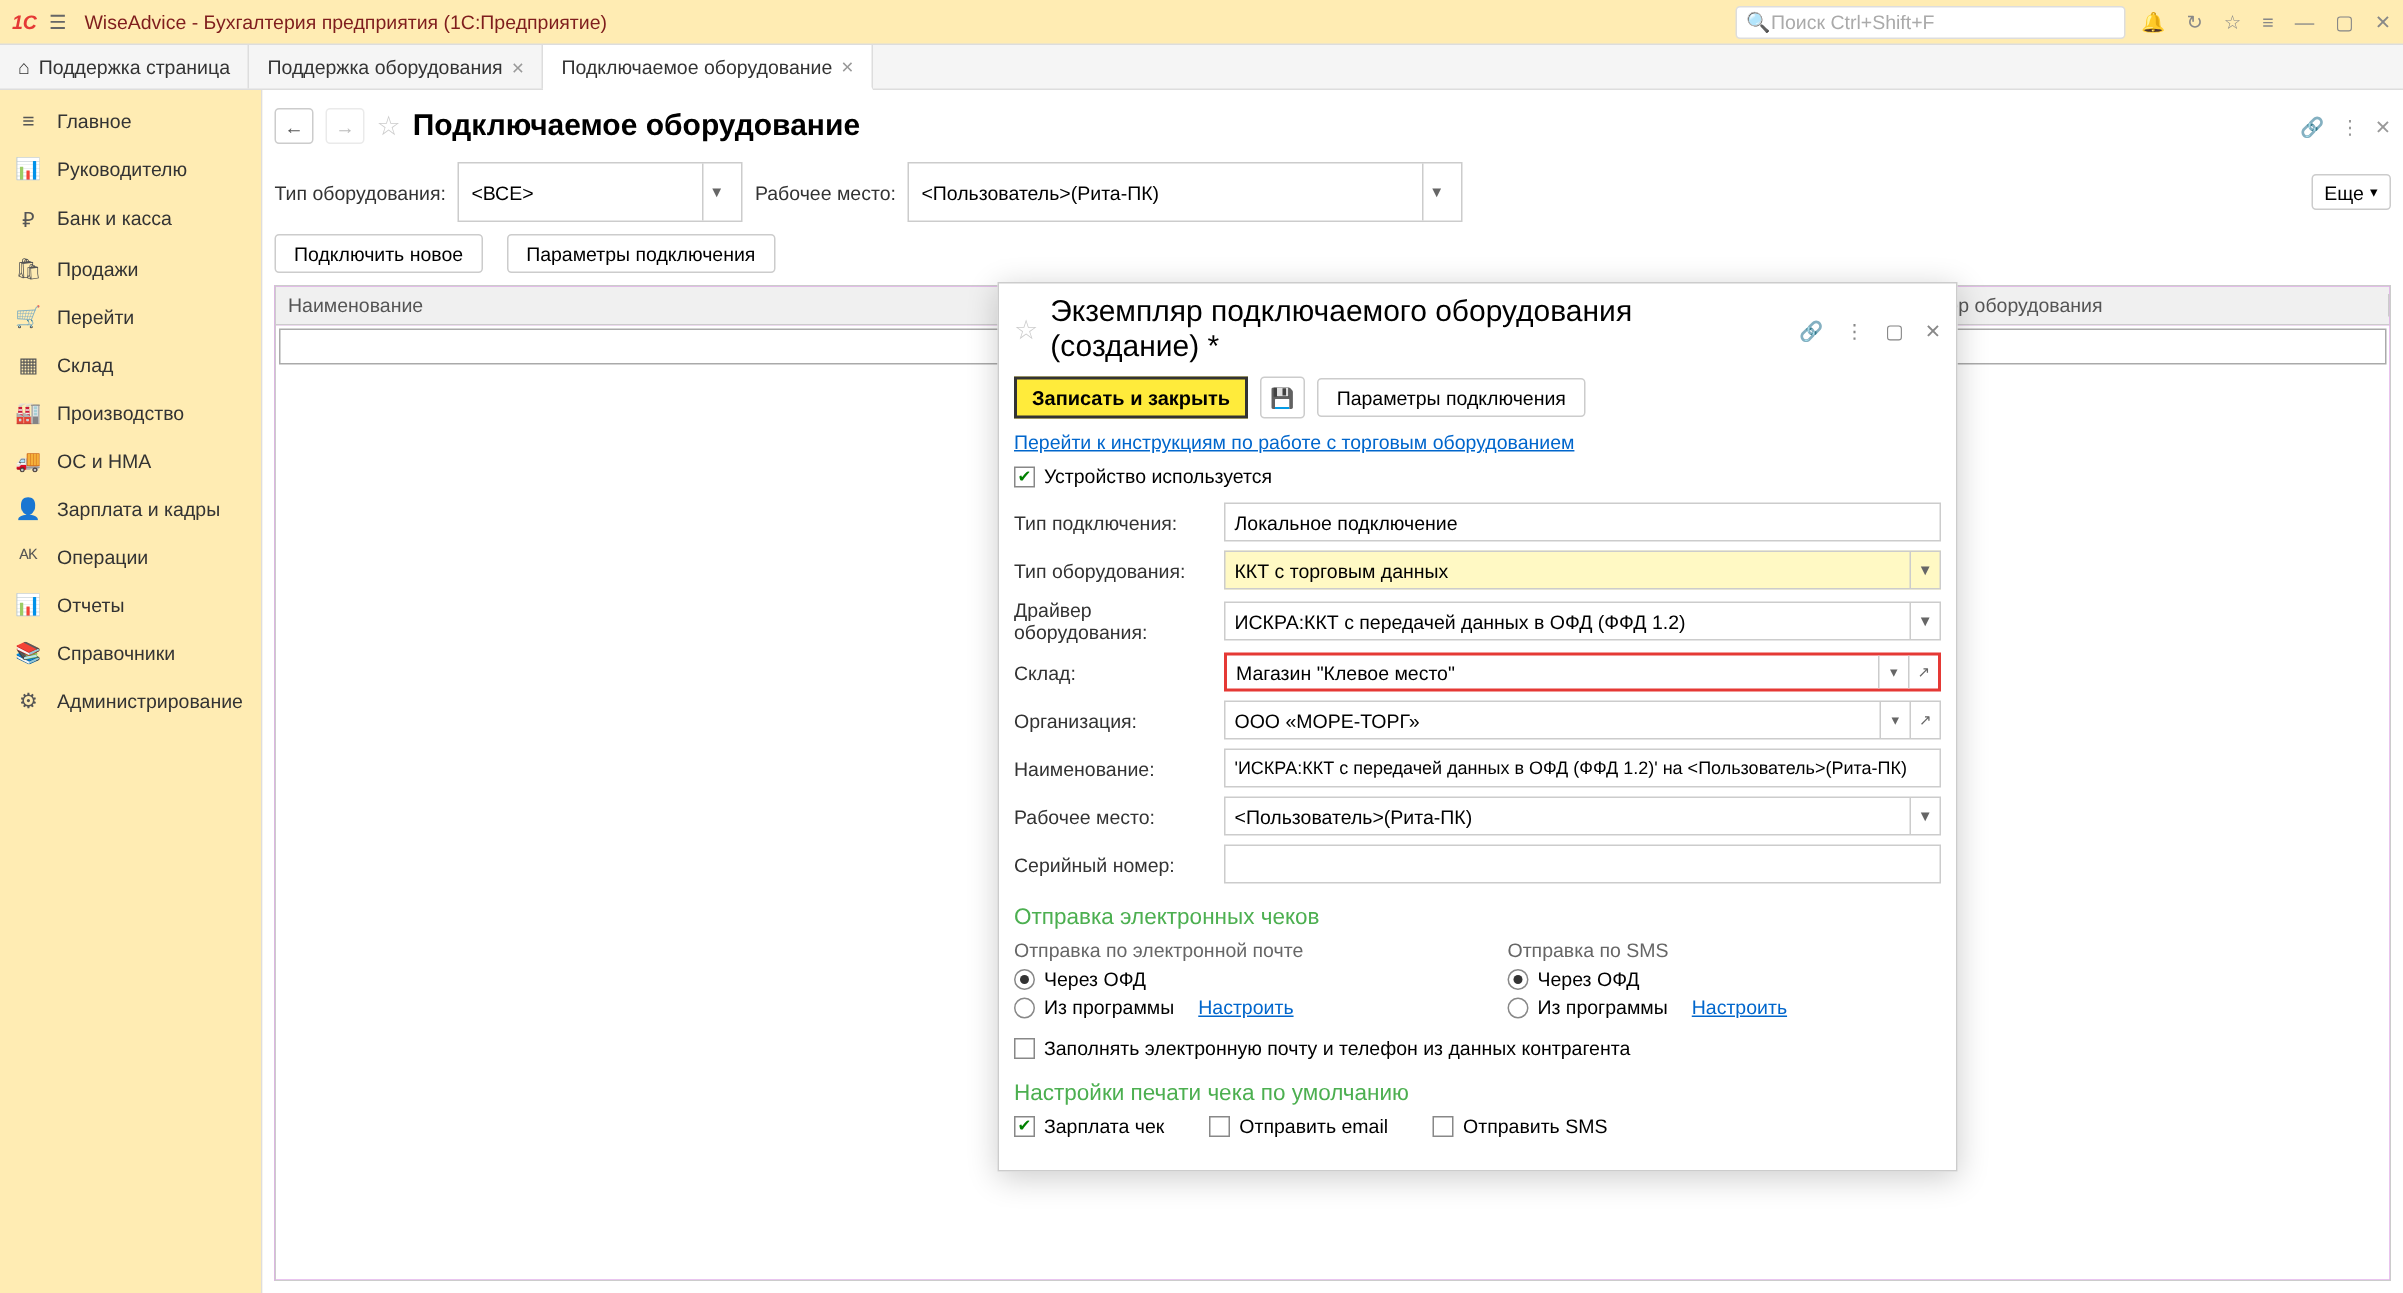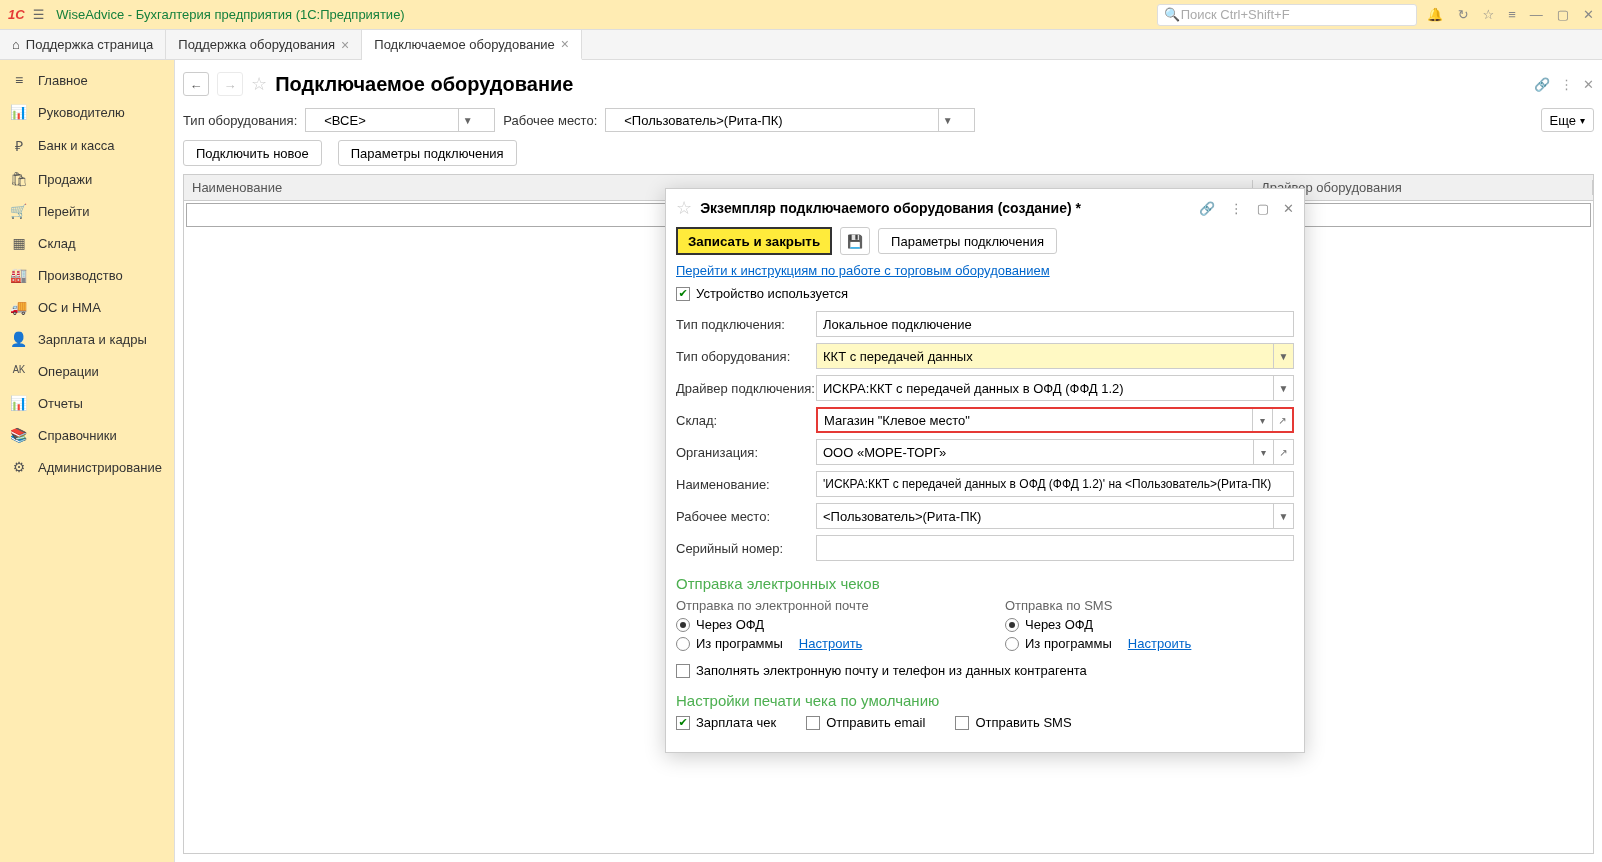--- a/index.html
+++ b/index.html
@@ -2,21 +2,21 @@
 <html><head>
 <meta charset="utf-8">
 <style>
 * { box-sizing: border-box; margin: 0; padding: 0; font-family: Arial, sans-serif; }
 body { background: #fff; font-size: 13px; overflow: hidden; }
 
 
 .topbar { height: 30px; background: #FFECB3; display: flex; align-items: center; padding: 0 8px; border-bottom: 1px solid #ddd; }
 .logo { color: #E53935; font-weight: bold; font-size: 13px; margin-right: 8px; font-style: italic; }
 .hamburger { margin-right: 12px; cursor: pointer; color: #666; }
-.app-title { color: #15803d; flex: 1; }
+.app-title { color: #7f1d1d; flex: 1; }
 .search-box { width: 260px; height: 22px; background: #fff; border: 1px solid #ddd; border-radius: 3px; display: flex; align-items: center; padding: 0 6px; color: #aaa; margin-right: 10px; }
 .top-icons { display: flex; gap: 14px; color: #888; }
 .top-icons span { cursor: pointer; }
 
 
 .tabbar { height: 30px; background: #f5f5f5; display: flex; align-items: stretch; border-bottom: 1px solid #ddd; }
 .tab { display: flex; align-items: center; padding: 0 12px; border-right: 1px solid #ddd; color: #333; cursor: pointer; gap: 6px; }
 .tab.active { background: #fff; border-bottom: 2px solid #fff; margin-bottom: -1px; }
 .tab .close { color: #999; font-size: 14px; }
 
@@ -31,21 +31,21 @@
 
 .page-header { display: flex; align-items: center; gap: 8px; margin-bottom: 8px; padding: 4px 0; }
 .nav-btn { width: 26px; height: 24px; border: 1px solid #ccc; background: #fff; border-radius: 3px; display: flex; align-items: center; justify-content: center; cursor: pointer; color: #555; }
 .star { color: #ccc; font-size: 18px; }
 .page-title { font-size: 20px; font-weight: bold; }
 .page-header-right { margin-left: auto; display: flex; gap: 10px; color: #999; align-items: center; }
 
 
 .filter-row { display: flex; align-items: center; gap: 8px; margin-bottom: 8px; }
 .filter-label { color: #333; }
-.filter-input { height: 24px; border: 1px solid #ccc; padding: 0 18px; background: #fff; display: flex; align-items: center; justify-content: space-between; }
+.filter-input { height: 40px; border: 1px solid #ccc; padding: 0 8px; background: #fff; display: flex; align-items: center; justify-content: space-between; }
 .filter-input.w1 { width: 190px; }
 .filter-input.w2 { width: 370px; }
 .dd-btn { width: 18px; text-align: center; border-left: 1px solid #ccc; height: 100%; display: flex; align-items: center; justify-content: center; cursor: pointer; color: #666; font-size: 10px; }
 .more-btn { margin-left: auto; height: 24px; border: 1px solid #ccc; background: #fff; padding: 0 8px; cursor: pointer; display: flex; align-items: center; gap: 4px; border-radius: 3px; }
 
 
 .toolbar { display: flex; gap: 16px; margin-bottom: 8px; }
 .btn { height: 26px; border: 1px solid #ccc; background: #fff; padding: 0 12px; cursor: pointer; border-radius: 3px; font-size: 13px; }
 
 
@@ -53,21 +53,21 @@
 .table-head { display: flex; background: #f0f0f0; border-bottom: 1px solid #ccc; height: 26px; align-items: center; }
 .th { padding: 0 8px; border-right: 1px solid #ccc; color: #555; }
 .th1 { flex: 1; }
 .th2 { width: 340px; }
 .table-body { flex: 1; background: #fff; }
 .table-row1 { height: 24px; border: 1px solid #aaa; margin: 2px; }
 
 
 .modal { position: absolute; left: 490px; top: 128px; width: 640px; background: #fff; box-shadow: 0 4px 20px rgba(0,0,0,0.2); border: 1px solid #ccc; }
 .modal-header { display: flex; align-items: center; padding: 8px 10px; gap: 8px; }
-.modal-title { font-size: 14px; font-weight: bold; flex: 1; }
+.modal-title { font-size: 20px; font-weight: normal; flex: 1; }
 .modal-icons { display: flex; gap: 14px; color: #888; }
 .modal-icons span { cursor: pointer; }
 
 .modal-toolbar { display: flex; gap: 8px; padding: 0 10px 8px; align-items: center; }
 .btn-yellow { background: #FFEB3B; border: 2px solid #333; font-weight: bold; height: 28px; padding: 0 10px; cursor: pointer; }
 .btn-icon { width: 30px; height: 28px; border: 1px solid #ccc; background: #fff; display: flex; align-items: center; justify-content: center; cursor: pointer; color: #4a7; border-radius: 3px; }
 
 .modal-body { padding: 0 10px 12px; }
 .link { color: #0066cc; text-decoration: underline; cursor: pointer; display: inline-block; margin-bottom: 8px; }
 
@@ -261,27 +261,27 @@
         <div class="form-row">
           <span class="form-label">Тип подключения:</span>
           <div class="form-input">
             <span class="val">Локальное подключение</span>
           </div>
         </div>
 
         <div class="form-row">
           <span class="form-label">Тип оборудования:</span>
           <div class="form-input highlight">
-            <span class="val">ККТ с передачей данных</span>
+            <span class="val">ККТ с торговым данных</span>
             <span class="dd">▼</span>
           </div>
         </div>
 
         <div class="form-row">
-          <span class="form-label">Драйвер подключения:</span>
+          <span class="form-label">Драйвер оборудования:</span>
           <div class="form-input">
             <span class="val">ИСКРА:ККТ с передачей данных в ОФД (ФФД 1.2)</span>
             <span class="dd">▼</span>
           </div>
         </div>
 
         <div class="form-row">
           <span class="form-label">Склад:</span>
           <div class="form-input red-border">
             <span class="val">Магазин "Клевое место"</span>

